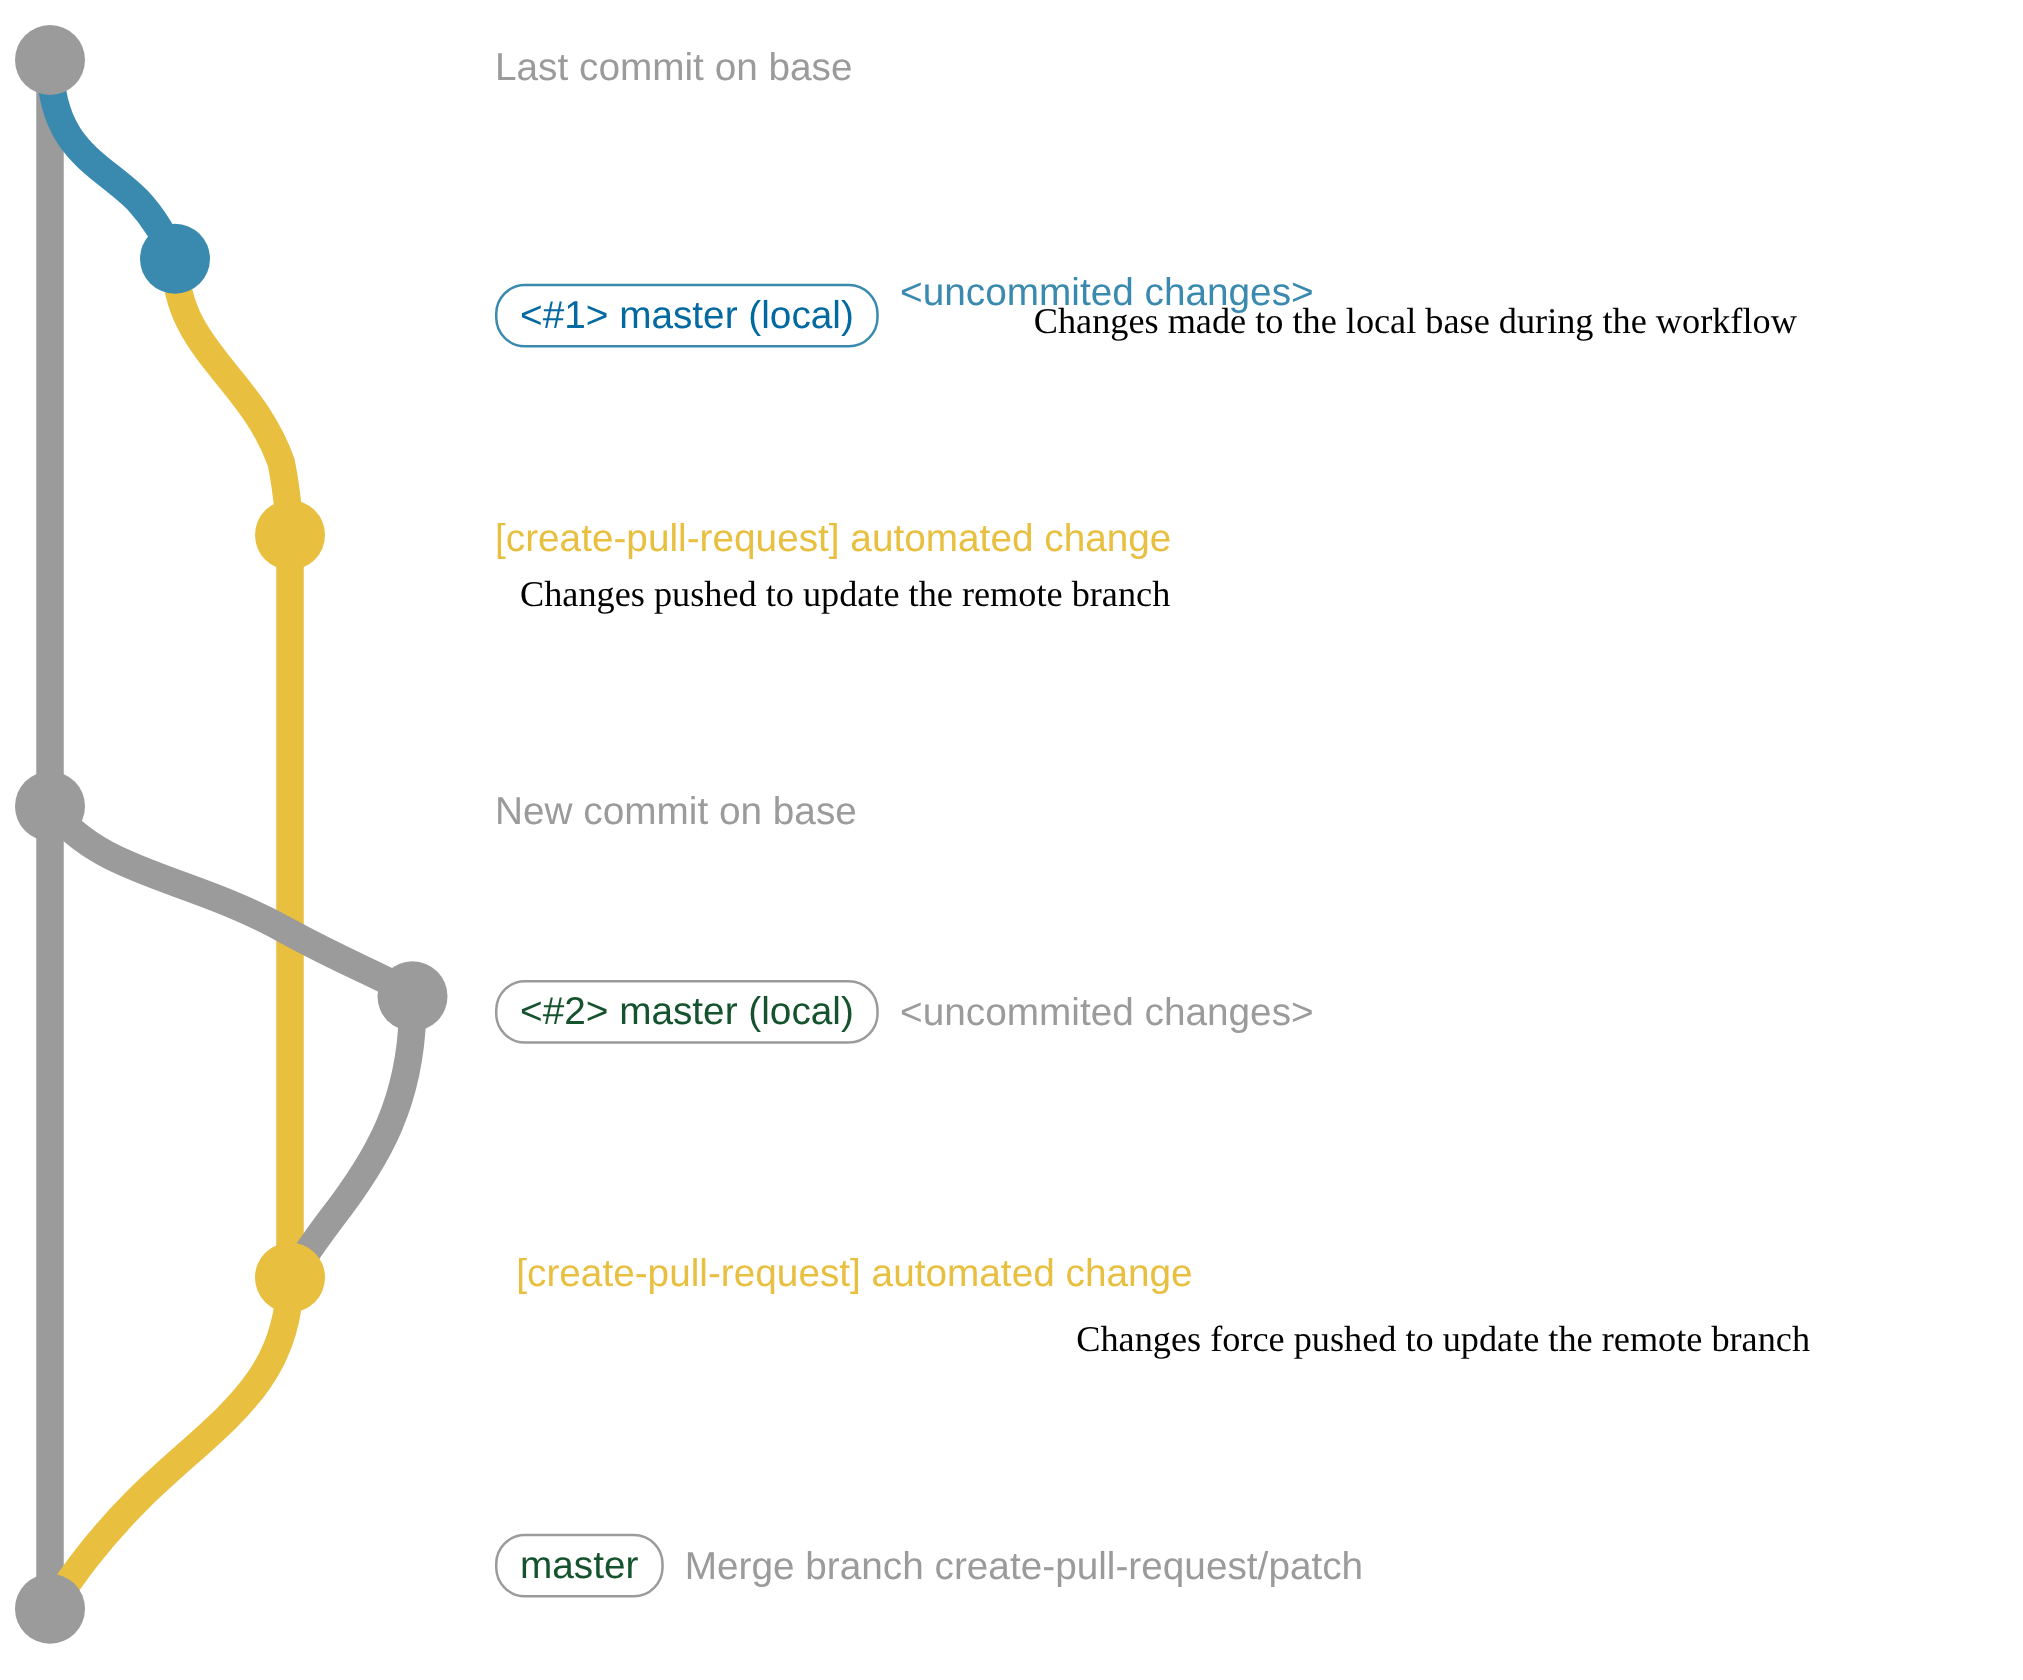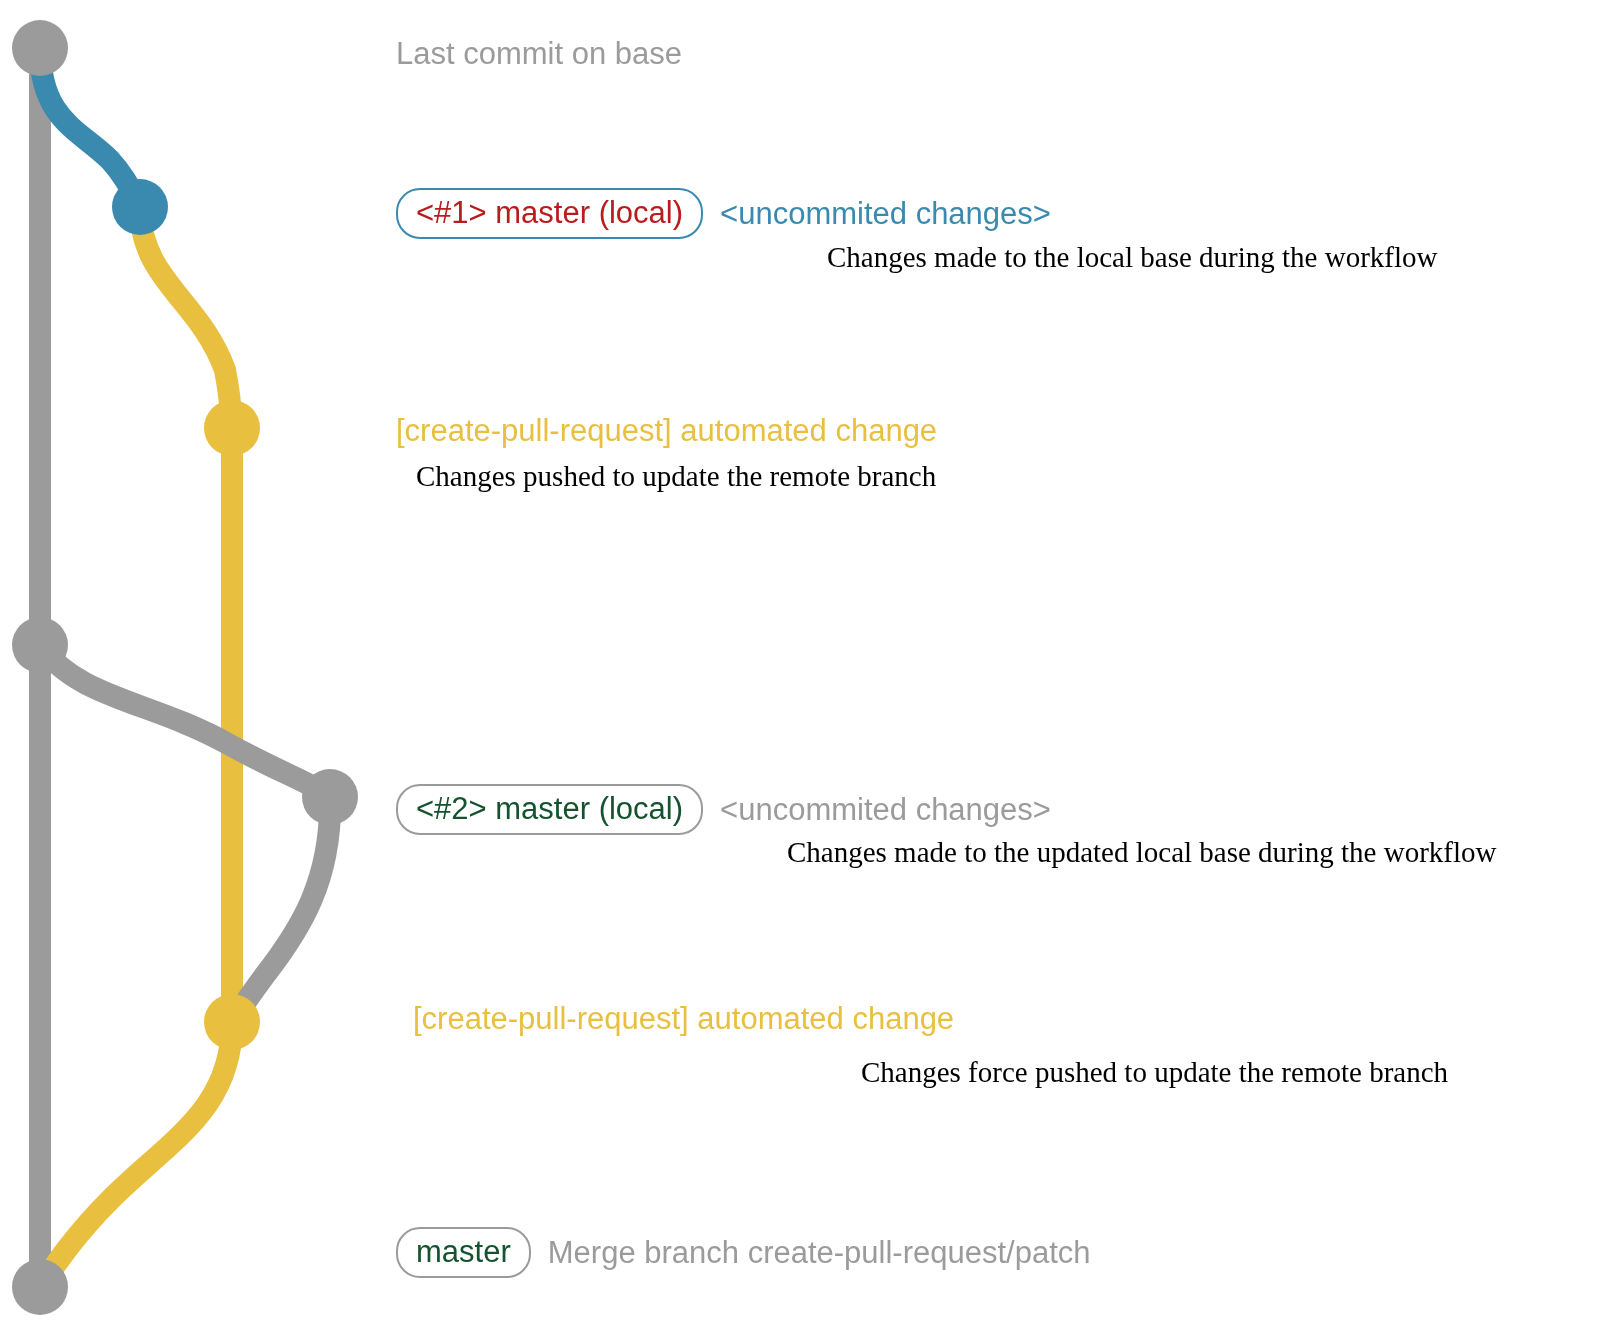--- a/index.html
+++ b/index.html
@@ -40,21 +40,21 @@
     display: inline-block;
     border: 2px solid #999999;
     border-radius: 24px;
     padding: 7px 18px 9px 18px;
     font-size: 31px;
     line-height: 1;
     color: #999999;
     background: #ffffff;
     white-space: nowrap;
   }
-  .badge.blue   { border-color: #3a8ab0; color: #b91c1c; }
+  .badge.blue   { border-color: #3a8ab0; color: #0369a1; margin-top: 39px; }
   .badge.yellow { border-color: #e8bf3f; color: #e8bf3f; }
   .badge.grey   { border-color: #9b9b9b; color: #14532d; }
 
   .msg {
     font-size: 31px;
     line-height: 1;
     margin-left: 17px;
     white-space: nowrap;
   }
   .msg.blue   { color: #3a8ab0; }
@@ -124,28 +124,32 @@
   </div>
   <div class="desc" style="left:787px; top:243px;margin-left:40px;">Changes made to the local base during the workflow</div>
 
   <div class="row" style="top:415px;">
     <div class="headline">
       <span class="plain-msg yellow">[create-pull-request] automated change</span>
     </div>
   </div>
   <div class="desc" style="left:416px; top:462px;">Changes pushed to update the remote branch</div>
 
+  <div class="row" style="top:633px;">
+    <div class="headline">
+      <span class="plain-msg">New commit on base</span>
+    </div>
+  </div>
 
   <div class="row" style="top:784px;">
     <div class="headline">
       <span class="badge grey">&lt;#2&gt; master (local)</span>
       <span class="msg grey">&lt;uncommited changes&gt;</span>
     </div>
   </div>
-  <div class="desc" style="left:787px; top:838px;">Changes made to the updated local base during the workflow</div>
 
   <div class="row" style="top:1003px;">
     <div class="headline">
       <span class="msg yellow">[create-pull-request] automated change</span>
     </div>
   </div>
   <div class="desc" style="left:861px; top:1058px;">Changes force pushed to update the remote branch</div>
 
   <div class="row" style="top:1227px;">
     <div class="headline">

